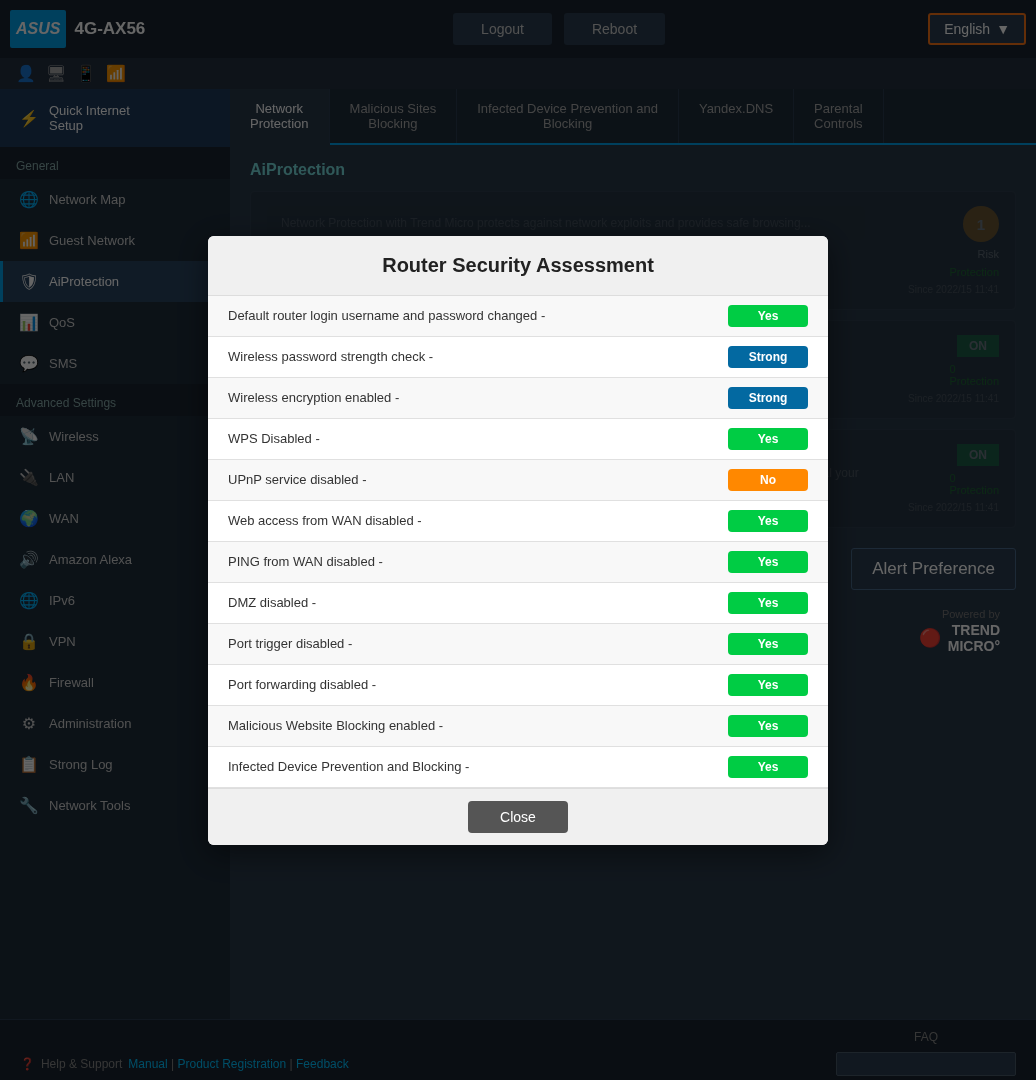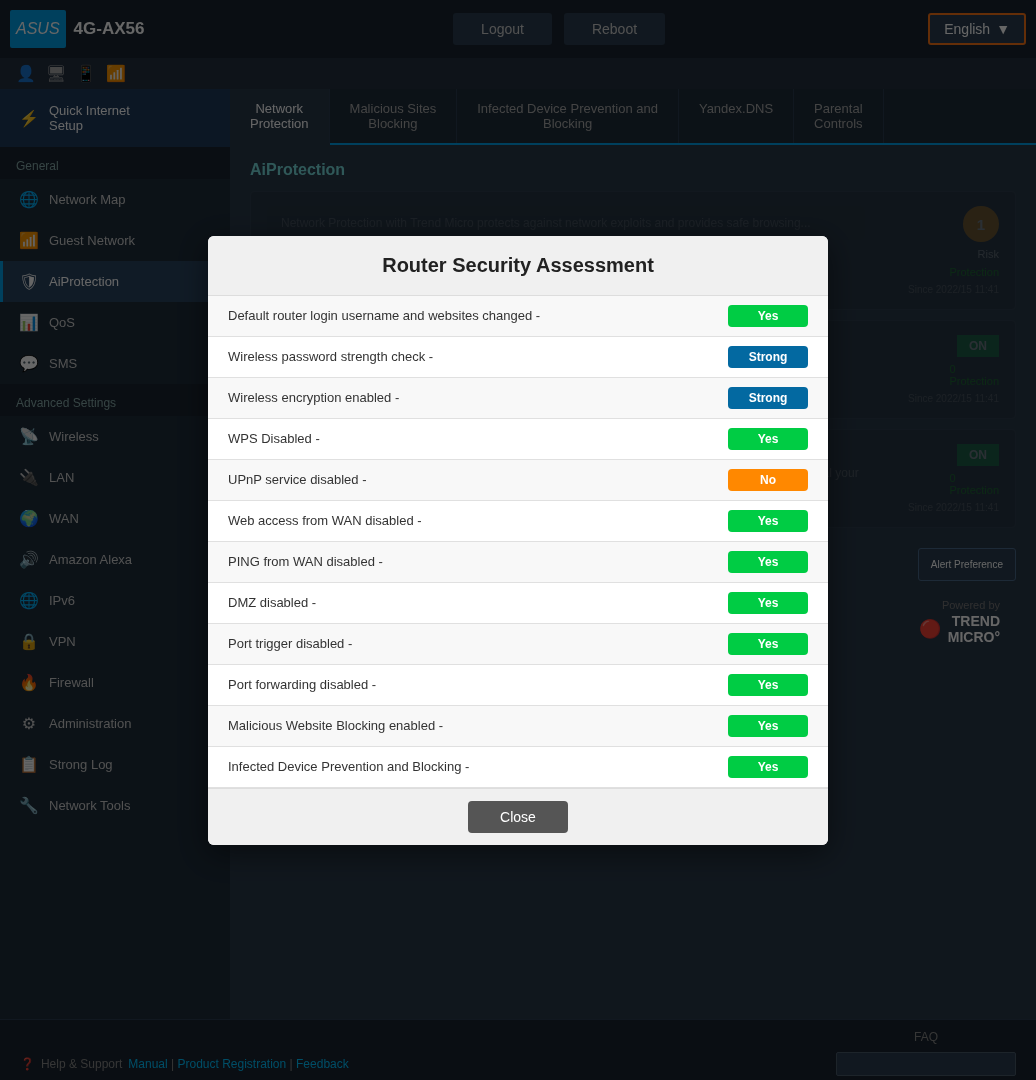--- a/index.html
+++ b/index.html
@@ -26,21 +26,21 @@
       gap: 8px;
       color: #fff;
       font-weight: bold;
       font-size: 18px;
       min-width: 180px;
     }
     .logo-asus {
       background: #00a0e9;
       color: white;
       font-style: italic;
-      font-weight: 400;
+      font-weight: 700;
       padding: 10px 6px;
       font-size: 16px;
       border-radius: 2px;
     }
     .model-name { color: #fff; font-size: 17px; font-weight: bold; }
     .nav-buttons { display: flex; gap: 12px; flex: 1; justify-content: center; }
     .nav-btn {
       background: #2c3e50;
       color: #ccc;
       border: none;
@@ -180,22 +180,22 @@
       color: #bbb;
       font-size: 12px;
       opacity: 0.6;
     }
 
     
     .alert-pref-btn {
       background: #2c3e50;
       color: #fff;
       border: 1px solid #4a6a8a;
-      padding: 10px 12px;
-      font-size: 10px;
+      padding: 10px 20px;
+      font-size: 17px;
       cursor: pointer;
       border-radius: 3px;
       display: block;
       margin: 10px 0 10px auto;
     }
 
     
     .trend-micro {
       text-align: right;
       padding: 8px 16px;
@@ -487,21 +487,21 @@
     <input class="faq-search" type="text" style="">
     <span style="color:#aaa;cursor:pointer;">🔍</span>
   </div>
 </div>
 
 <div class="modal-overlay">
   <div class="modal">
     <div class="modal-title">Router Security Assessment</div>
     <div class="modal-body" id="modal-rows">
     <div class="assessment-row">
-          <span class="assessment-label">Default router login username and websites changed -</span>
+          <span class="assessment-label">Default router login username and password changed -</span>
           <span class="assessment-badge badge-yes">Yes</span>
         </div>
         <div class="assessment-row">
           <span class="assessment-label">Wireless password strength check -</span>
           <span class="assessment-badge badge-strong">Strong</span>
         </div>
         <div class="assessment-row">
           <span class="assessment-label">Wireless encryption enabled -</span>
           <span class="assessment-badge badge-strong">Strong</span>
         </div>

